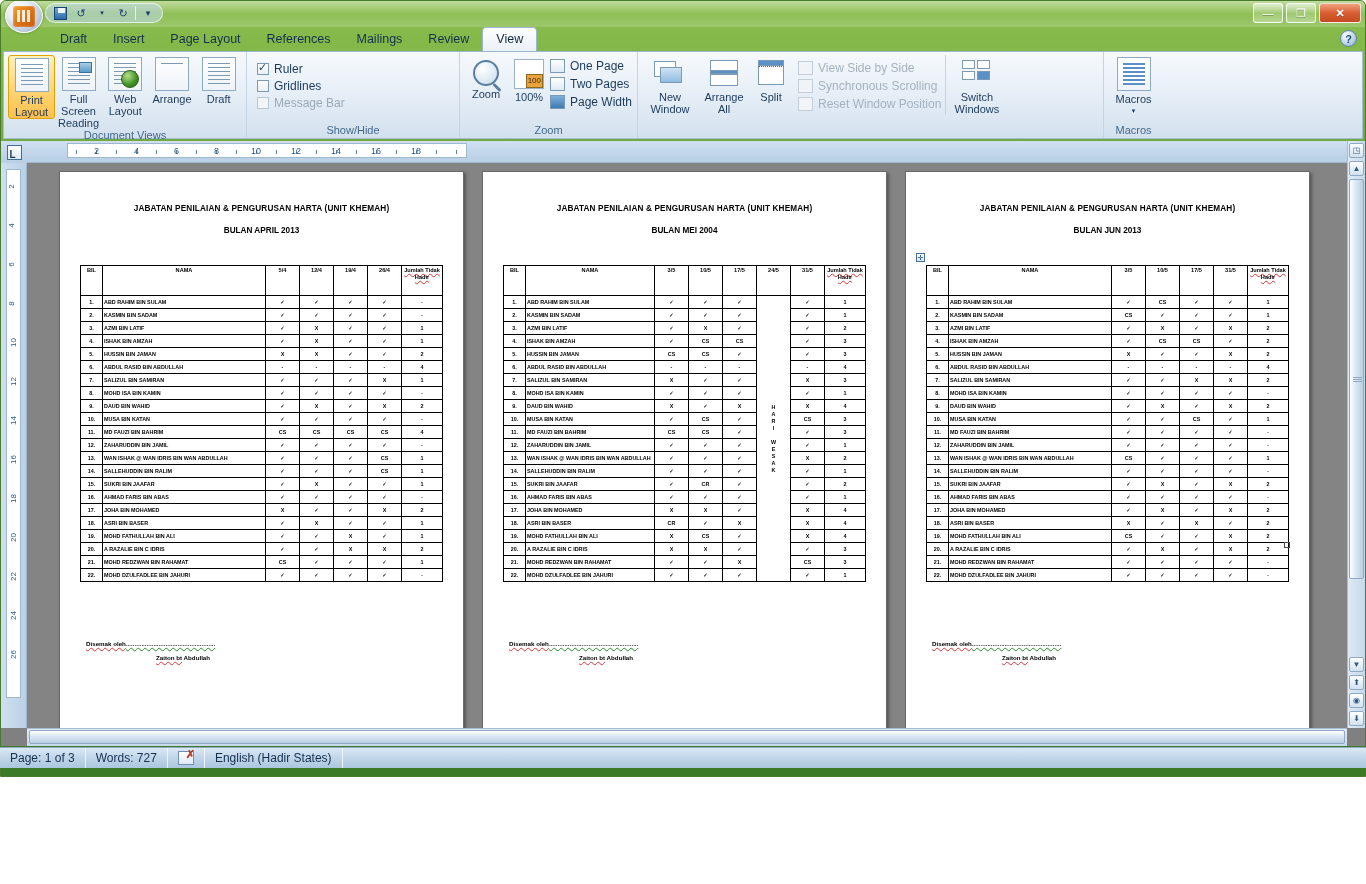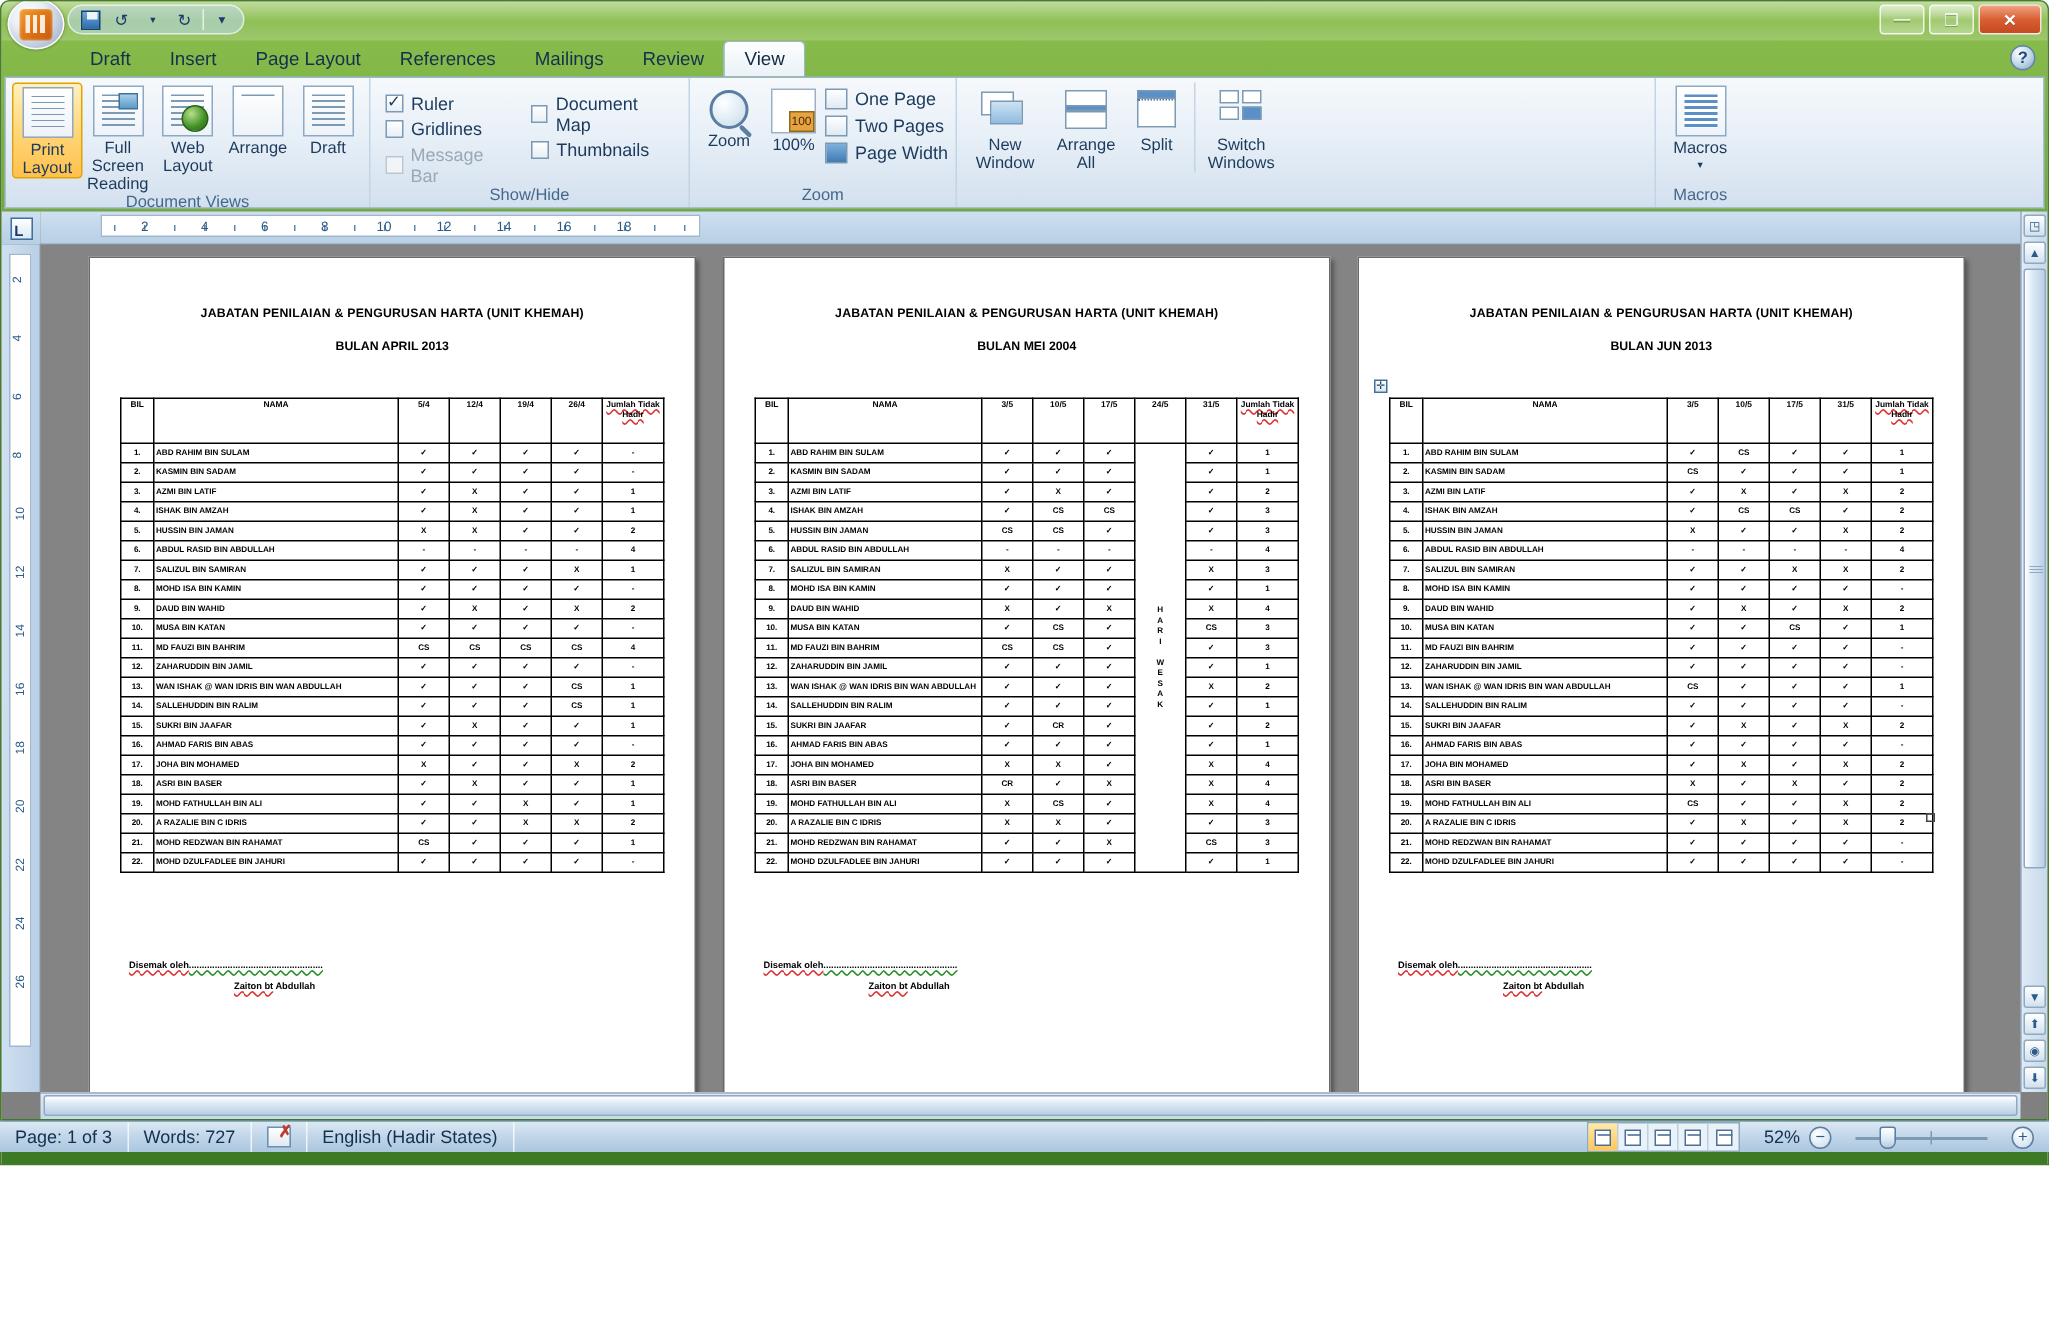--- a/index.html
+++ b/index.html
@@ -538,30 +538,20 @@
             </div>
             <div class="chk">
               <span class="chkbox"></span>
               <span>Gridlines</span>
             </div>
             <div class="chk dim">
               <span class="chkbox dim"></span>
               <span>Message Bar</span>
             </div>
           </div>
-          <div class="checkcol">
-            <div class="chk">
-              <span class="chkbox"></span>
-              <span>Document Map</span>
-            </div>
-            <div class="chk">
-              <span class="chkbox"></span>
-              <span>Thumbnails</span>
-            </div>
-          </div>
         </div>
         <div class="group-label">Show/Hide</div>
       </div>
 
       <div class="group" style="width:178px">
         <div class="group-body zoomgrp">
           <div class="bigbtn" style="width:44px">
             <div class="magn"></div>
             <span>Zoom</span>
           </div>
@@ -603,20 +593,34 @@
               <div class="pane" style="left:2px;top:15px;width:28px;height:12px;"></div>
             </div>
             <span>Arrange All</span>
           </div>
           <div class="bigbtn" style="width:42px">
             <div class="winico">
               <div class="pane" style="left:3px;top:1px;width:26px;height:6px;background:#5b8fc7;"></div>
               <div class="pane" style="left:3px;top:7px;width:26px;height:19px;border-top:1px dotted #4c6f93;"></div>
             </div>
             <span>Split</span>
+          </div>
+          <div style="padding-top:4px; padding-left:6px;">
+            <div class="smallrow dim-row">
+              <span class="dim-ico"></span>
+              <span>View Side by Side</span>
+            </div>
+            <div class="smallrow dim-row">
+              <span class="dim-ico"></span>
+              <span>Synchronous Scrolling</span>
+            </div>
+            <div class="smallrow dim-row">
+              <span class="dim-ico"></span>
+              <span>Reset Window Position</span>
+            </div>
           </div>
           <div class="bigbtn" style="width:62px; border-left:1px solid #c3d4e4; margin-left:4px;">
             <div class="winico">
               <div class="pane" style="left:1px;top:1px;width:13px;height:9px;"></div>
               <div class="pane" style="left:16px;top:1px;width:13px;height:9px;"></div>
               <div class="pane" style="left:1px;top:12px;width:13px;height:9px;"></div>
               <div class="pane" style="left:16px;top:12px;width:13px;height:9px;background:#5b8fc7;"></div>
             </div>
             <span>Switch Windows</span>
           </div>
@@ -1411,43 +1415,16 @@
     <div class="sb-item">
       <span>Words: 727</span>
     </div>
     <div class="sb-item">
       <span class="sb-spell"></span>
     </div>
     <div class="sb-item" style="border-right:1px solid rgba(255,255,255,0.75)">
       <span>English (Hadir States)</span>
     </div>
 
-    <div class="sb-right">
-      <div class="viewbtns">
-        <div class="vbtn sel">
-            <span class="mini"></span>
-          </div>
-        <div class="vbtn">
-            <span class="mini"></span>
-          </div>
-        <div class="vbtn">
-            <span class="mini"></span>
-          </div>
-        <div class="vbtn">
-            <span class="mini"></span>
-          </div>
-        <div class="vbtn">
-            <span class="mini"></span>
-          </div>
-      </div>
-      <div class="zoompct">52%</div>
-      <div class="zcirc">−</div>
-      <div class="zslider">
-        <div class="ztrack"></div>
-        <div class="zmid"></div>
-        <div class="zthumb"></div>
-      </div>
-      <div class="zcirc">+</div>
-    </div>
   </div>
 
   <div class="desk-fill"></div>
 </div>
 
 </body></html>

